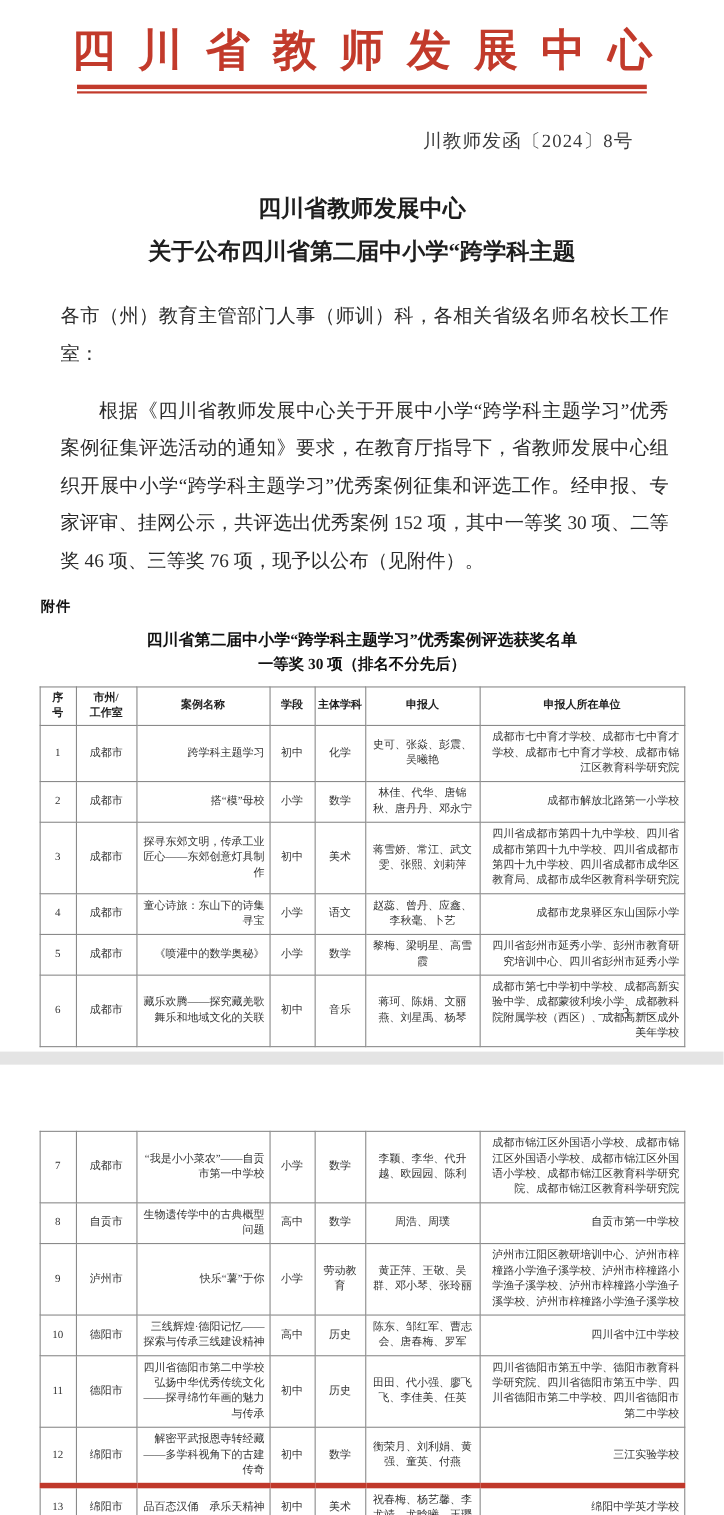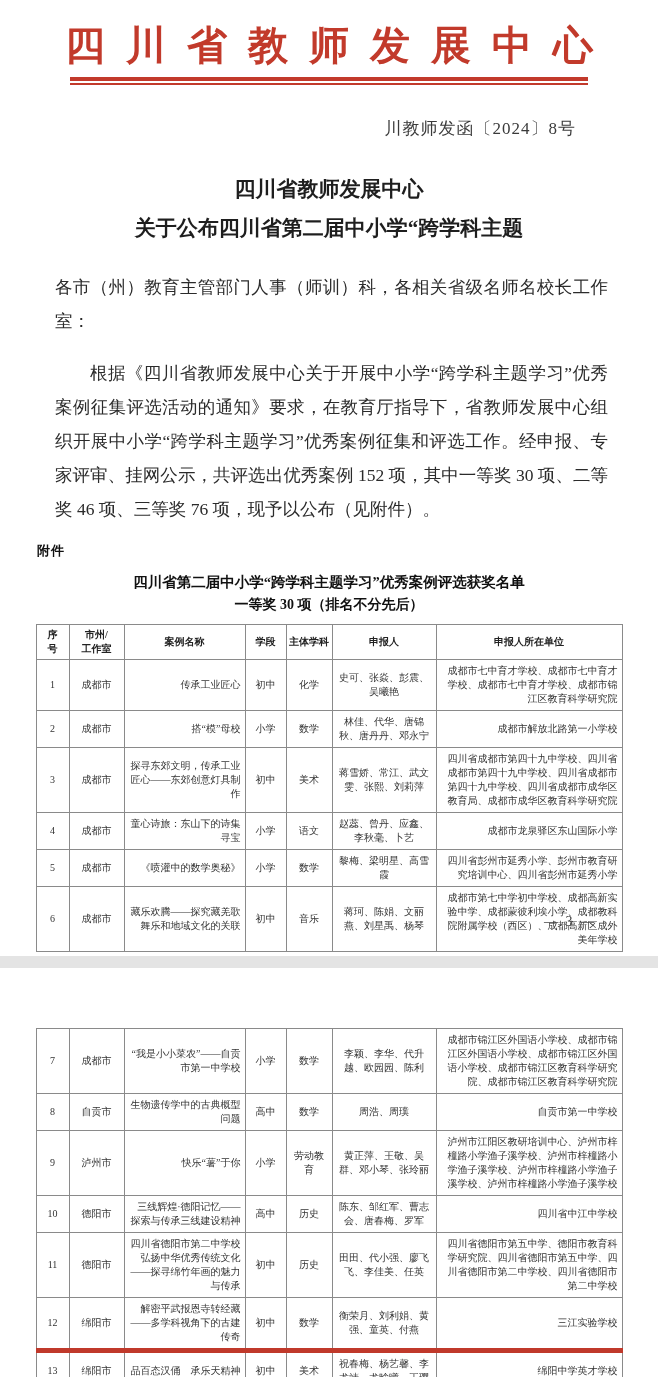--- a/index.html
+++ b/index.html
@@ -129,21 +129,21 @@
             <th>学段</th>
             <th>主体学科</th>
             <th>申报人</th>
             <th>申报人所在单位</th>
           </tr>
         </thead>
       <tbody id="tbody-p1">
           <tr>
             <td class="c">1</td>
             <td class="c">成都市</td>
-            <td class="l">传承工业匠心</td>
+            <td class="l">跨学科主题学习</td>
             <td class="c">初中</td>
             <td class="c">化学</td>
             <td class="c">史可、张焱、彭震、吴曦艳</td>
             <td class="l">成都市七中育才学校、成都市七中育才学校、成都市七中育才学校、成都市锦江区教育科学研究院</td>
           </tr>
           <tr>
             <td class="c">2</td>
             <td class="c">成都市</td>
             <td class="l">搭“模”母校</td>
             <td class="c">小学</td>

